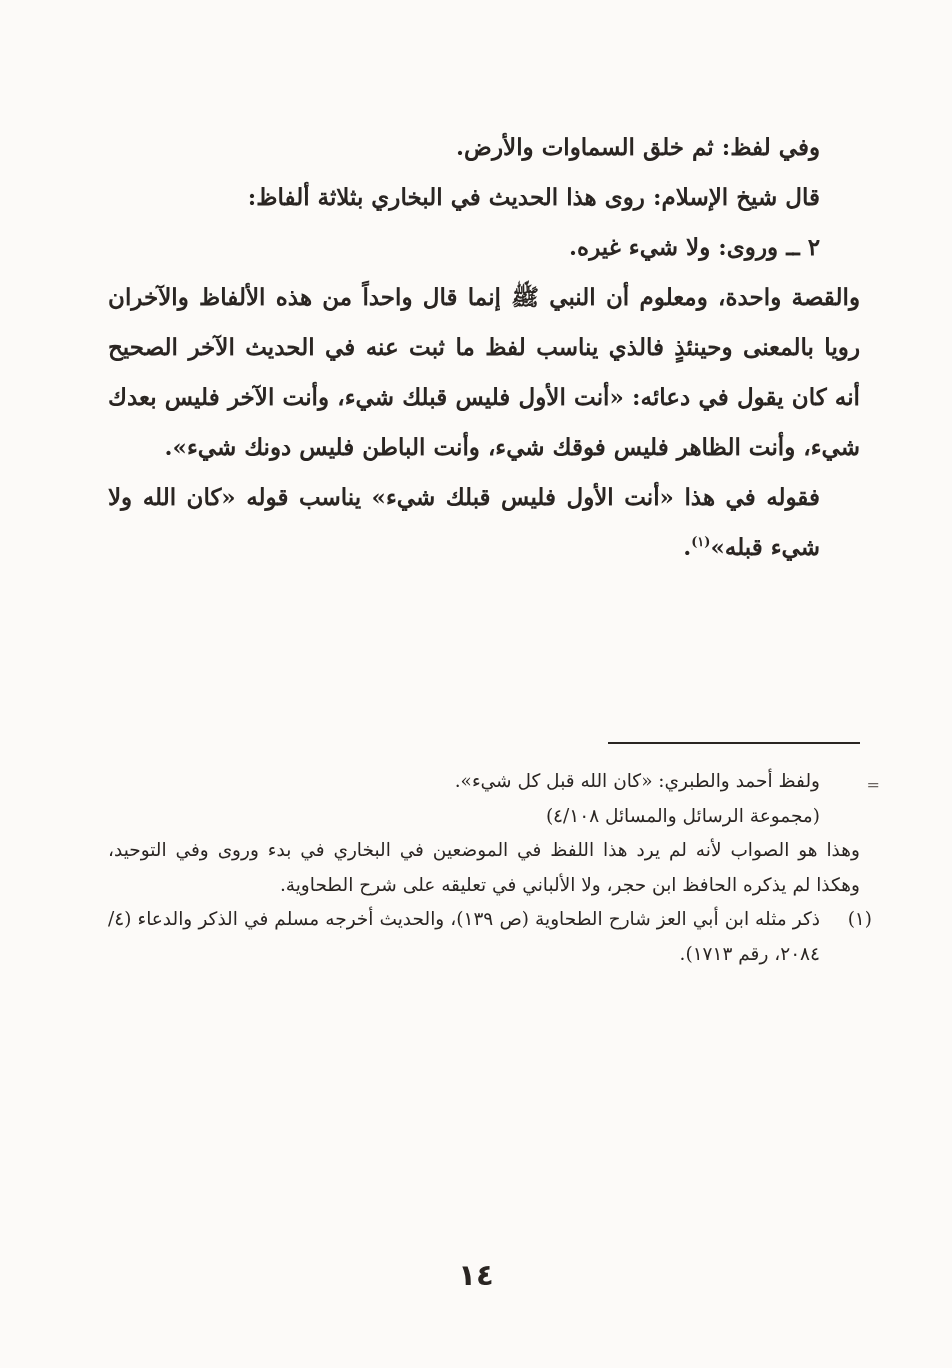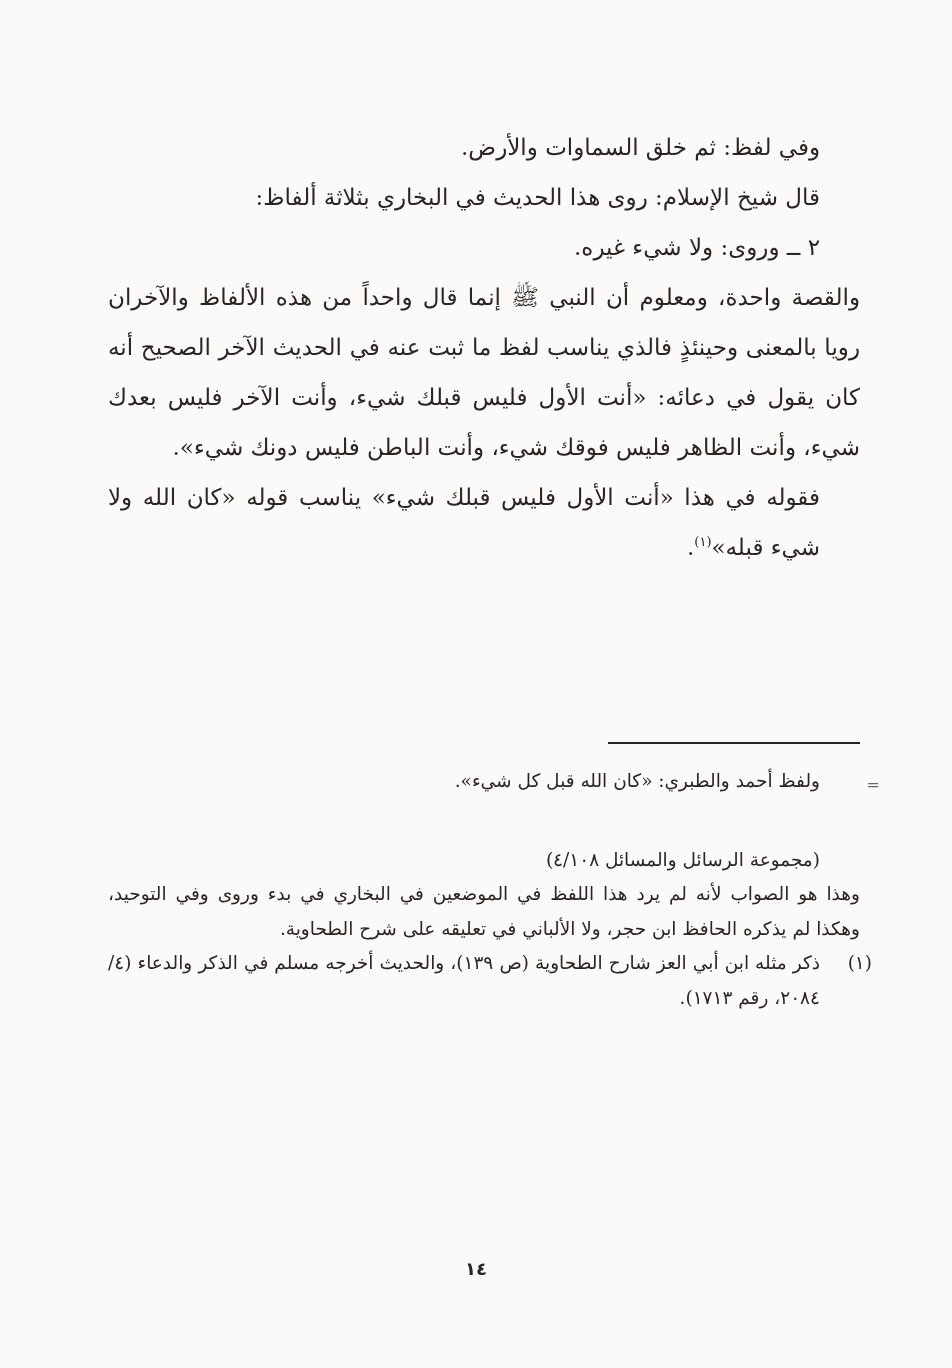--- a/index.html
+++ b/index.html
@@ -21,20 +21,21 @@
       width: 752px;
       top: 122px;
       direction: rtl;
     }
     .main p {
       margin: 0;
       font-size: 23px;
       line-height: 50px;
       text-align: justify;
       text-align-last: right;
+      font-weight: bold;
     }
     .main p.indent {
       padding-right: 40px;
     }
     .main p.num-item {
       padding-right: 40px;
     }
     .sep {
       position: absolute;
       right: 0;
@@ -61,21 +62,20 @@
     }
     .notes .cont-mark {
       position: absolute;
       right: -20px;
       top: 4px;
       font-size: 16px;
       color: #6b6562;
     }
     .notes p.ref {
       padding-right: 40px;
-      margin-top: 44px;
     }
     .notes .fn {
       position: relative;
       padding-right: 40px;
     }
     .notes .fn .fn-num {
       position: absolute;
       right: -12px;
       top: 0;
     }
@@ -84,21 +84,21 @@
       line-height: 0;
     }
     .page-number {
       position: absolute;
       top: 1258px;
       left: 0;
       width: 952px;
       text-align: center;
       font-family: "DejaVu Sans", sans-serif;
       font-weight: bold;
-      font-size: 18px;
+      font-size: 29px;
       color: #2a2522;
     }
   </style>
 </head>
 <body>
 
 <div class="page">
   <div class="main">
     <p class="indent">وفي لفظ: ثم خلق السماوات والأرض.</p>
     <p class="indent">قال شيخ الإسلام: روى هذا الحديث في البخاري بثلاثة ألفاظ:</p>

